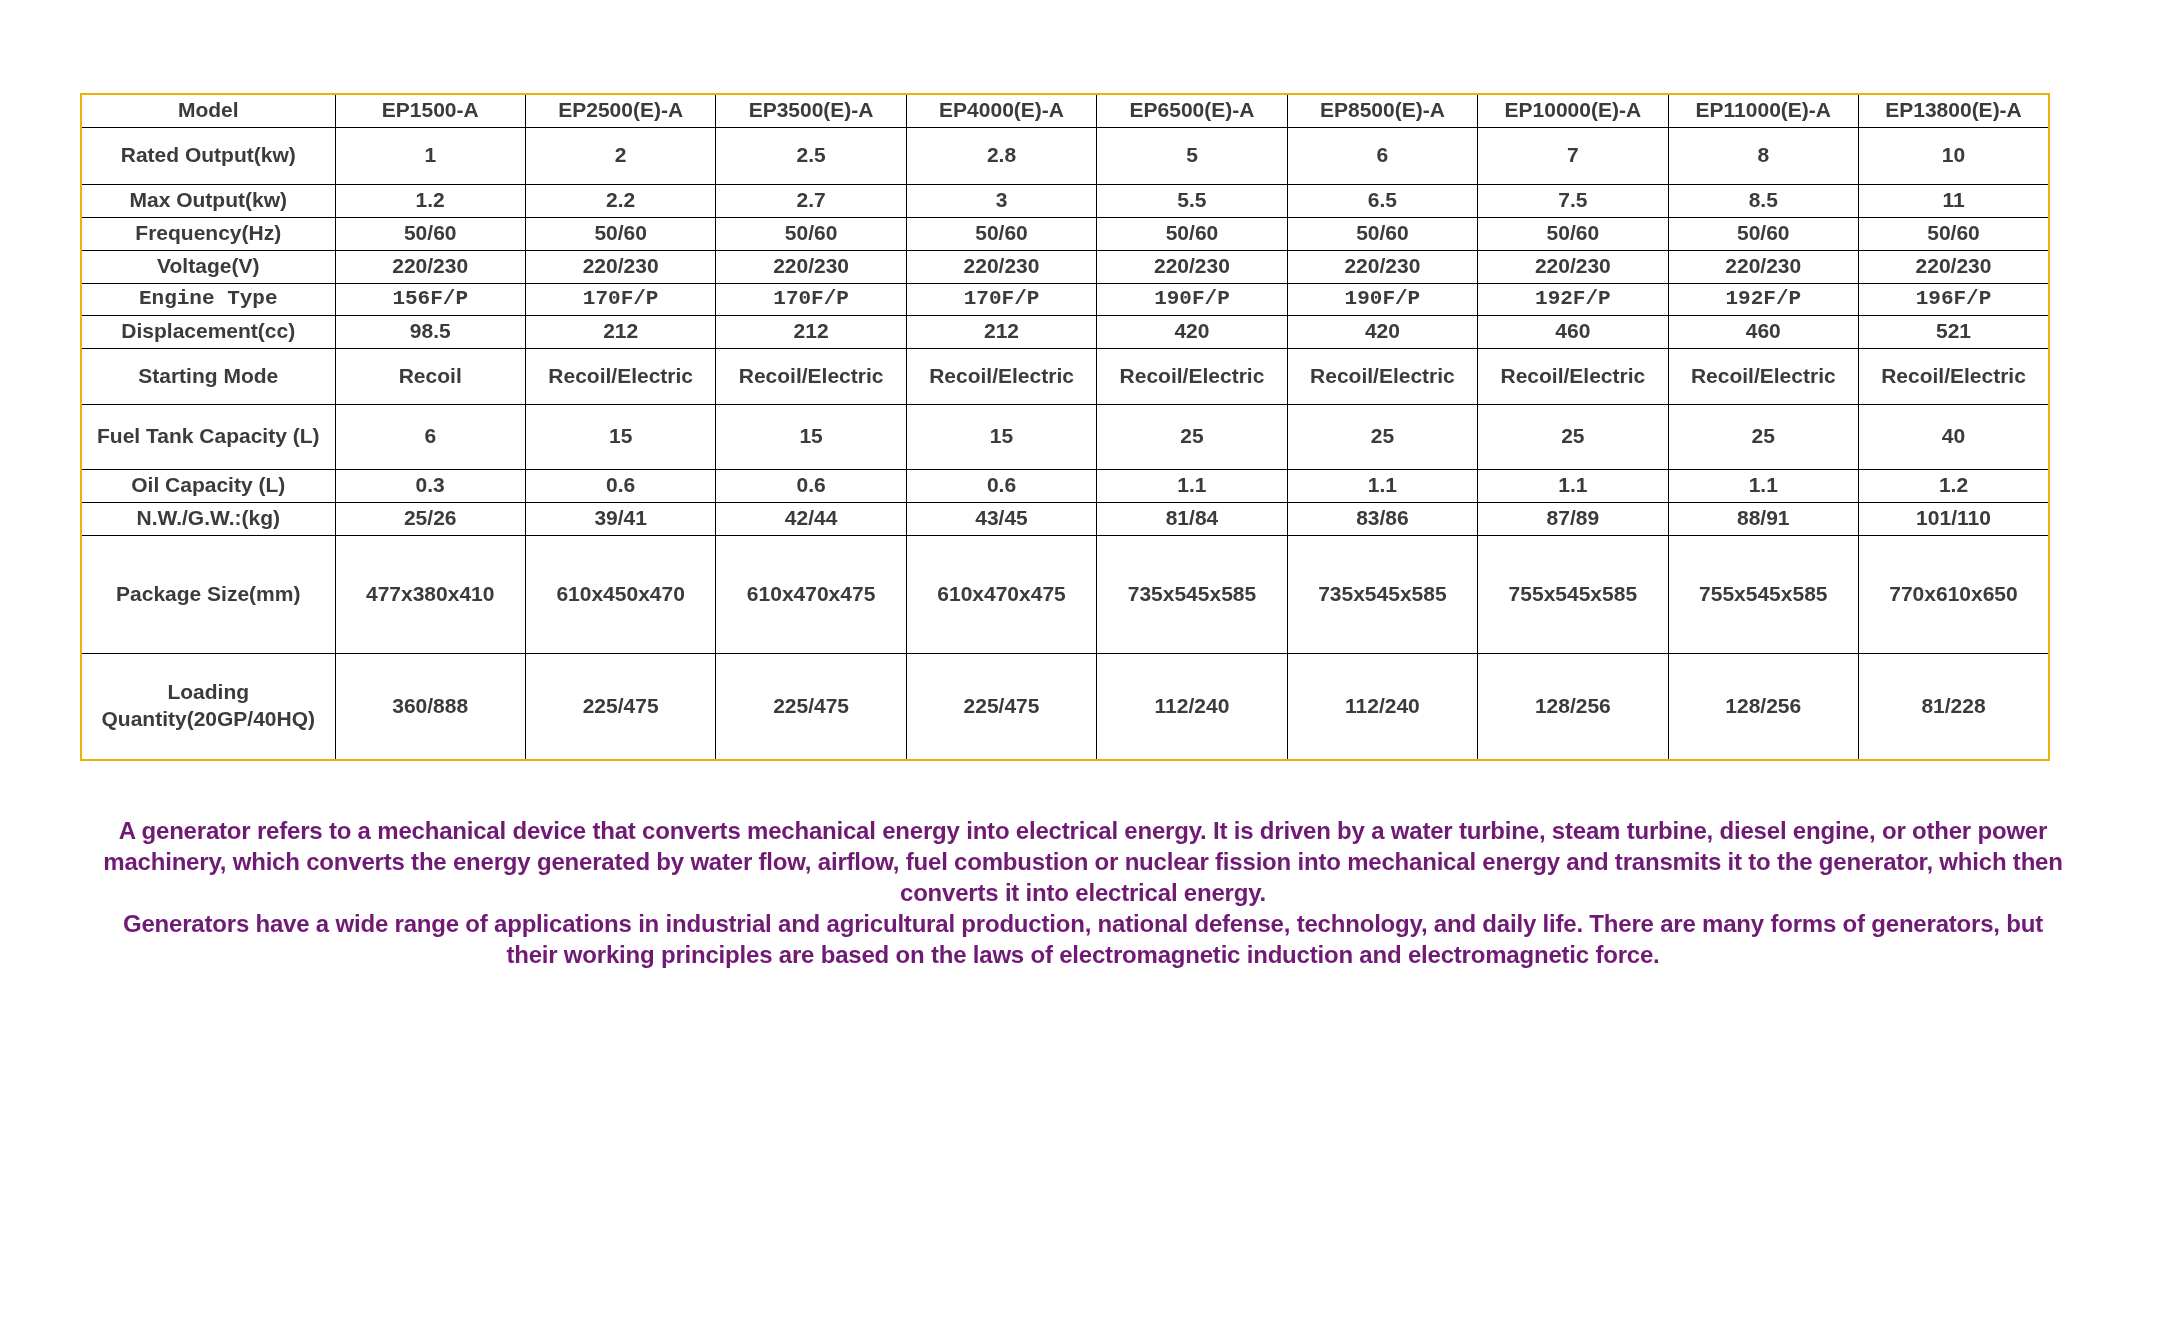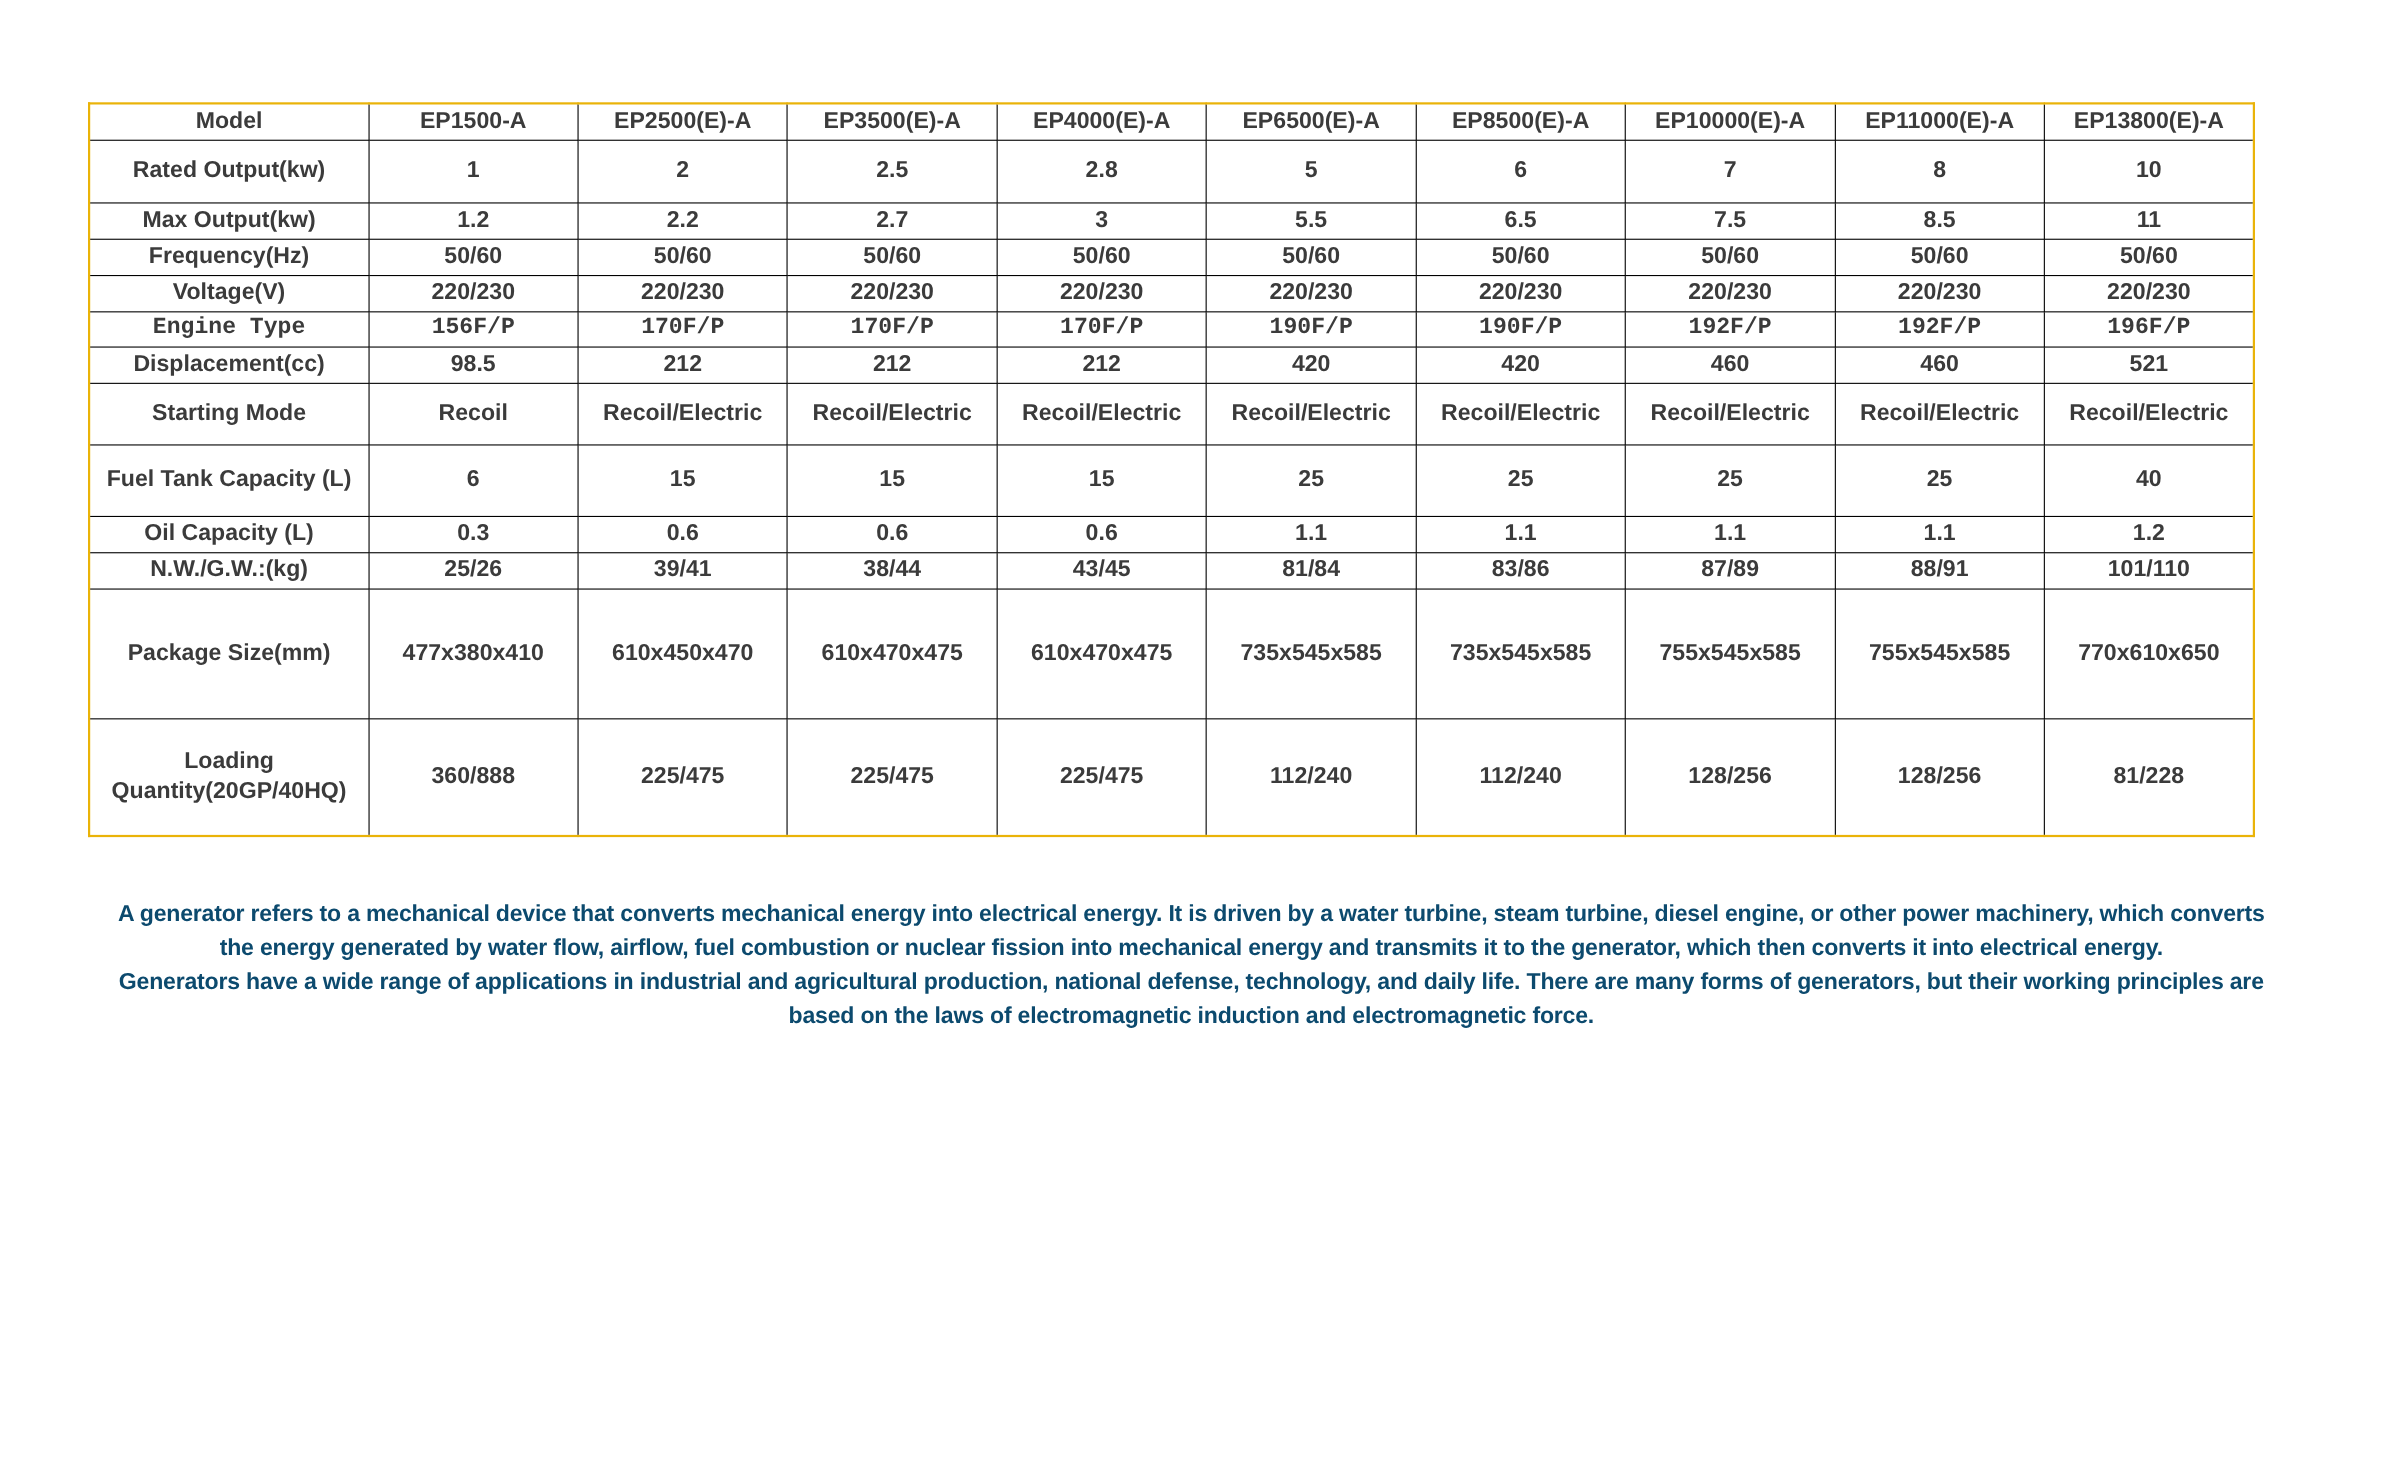--- a/index.html
+++ b/index.html
@@ -32,23 +32,23 @@
     overflow-wrap: break-word;
     word-wrap: break-word;
   }
   table.spec td.label-cell {
     overflow-wrap: break-word;
   }
   .desc {
     width: 1975px;
     margin: 54px auto 0 auto;
     text-align: center;
-    color: #0c4a6e;
+    color: #701a75;
     font-weight: 700;
-    font-size: 21px;
+    font-size: 24px;
     line-height: 31px;
     letter-spacing: -0.2px;
   }
   .desc p {
     margin: 0;
     padding: 0;
   }
 </style>
 </head>
 <body>
@@ -184,21 +184,21 @@
         <td>1.1</td>
         <td>1.1</td>
         <td>1.1</td>
         <td>1.1</td>
         <td>1.2</td>
       </tr>
       <tr style="height: 33px;">
         <td class="label-cell">N.W./G.W.:(kg)</td>
         <td>25/26</td>
         <td>39/41</td>
-        <td>38/44</td>
+        <td>42/44</td>
         <td>43/45</td>
         <td>81/84</td>
         <td>83/86</td>
         <td>87/89</td>
         <td>88/91</td>
         <td>101/110</td>
       </tr>
       <tr style="height: 118px; padding-left: 44px;">
         <td class="label-cell">Package Size(mm)</td>
         <td>477x380x410</td>

